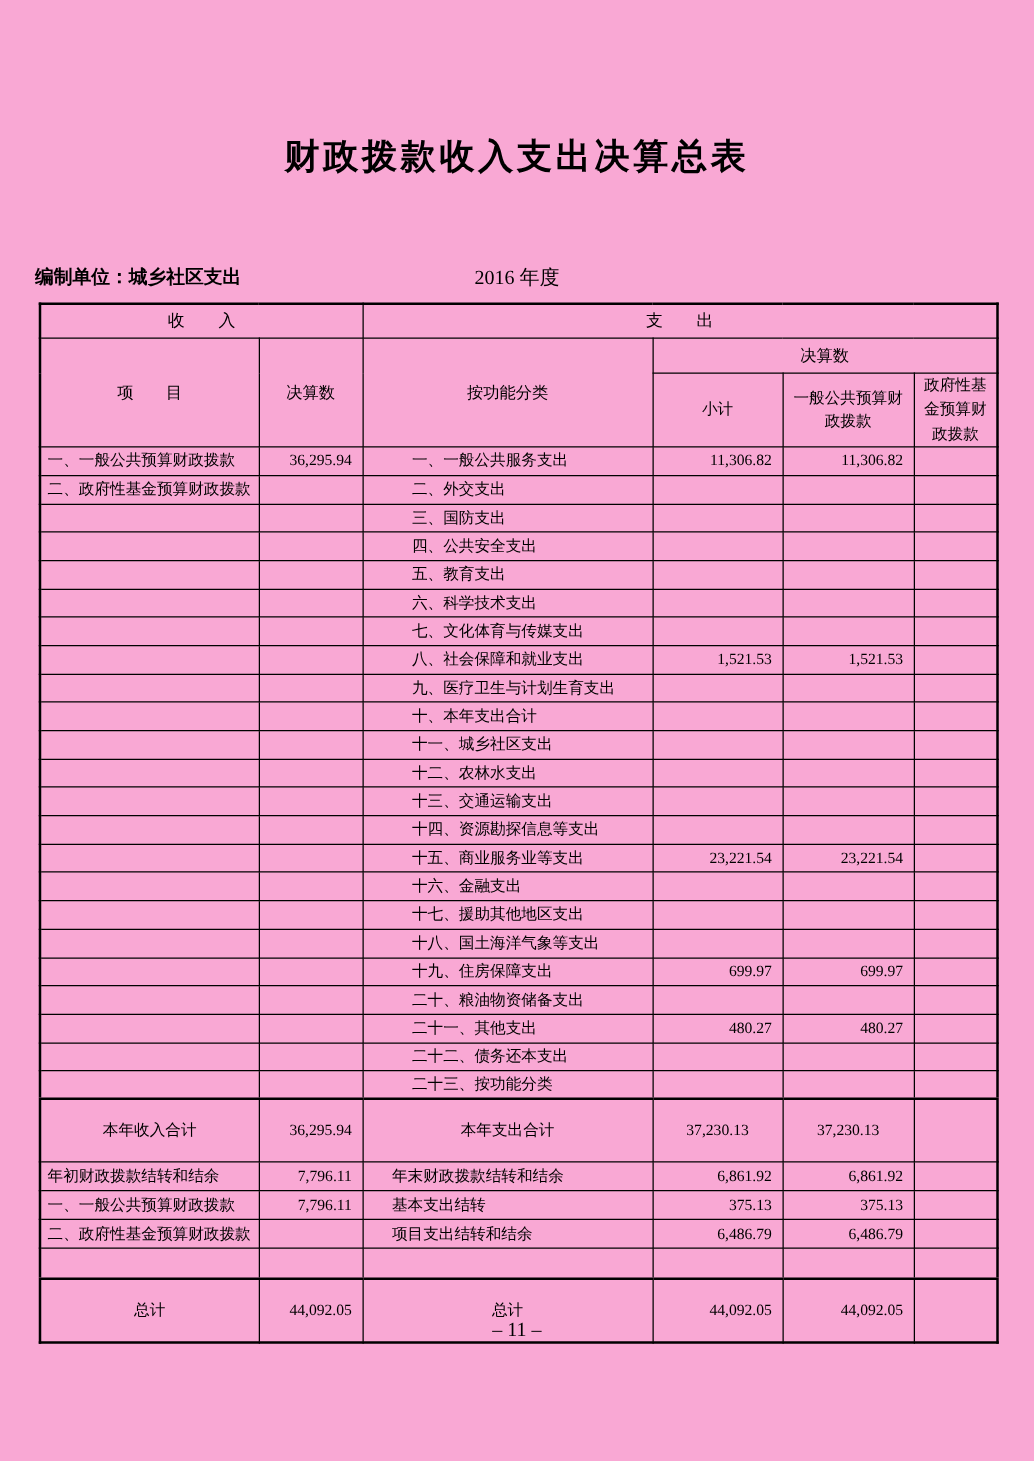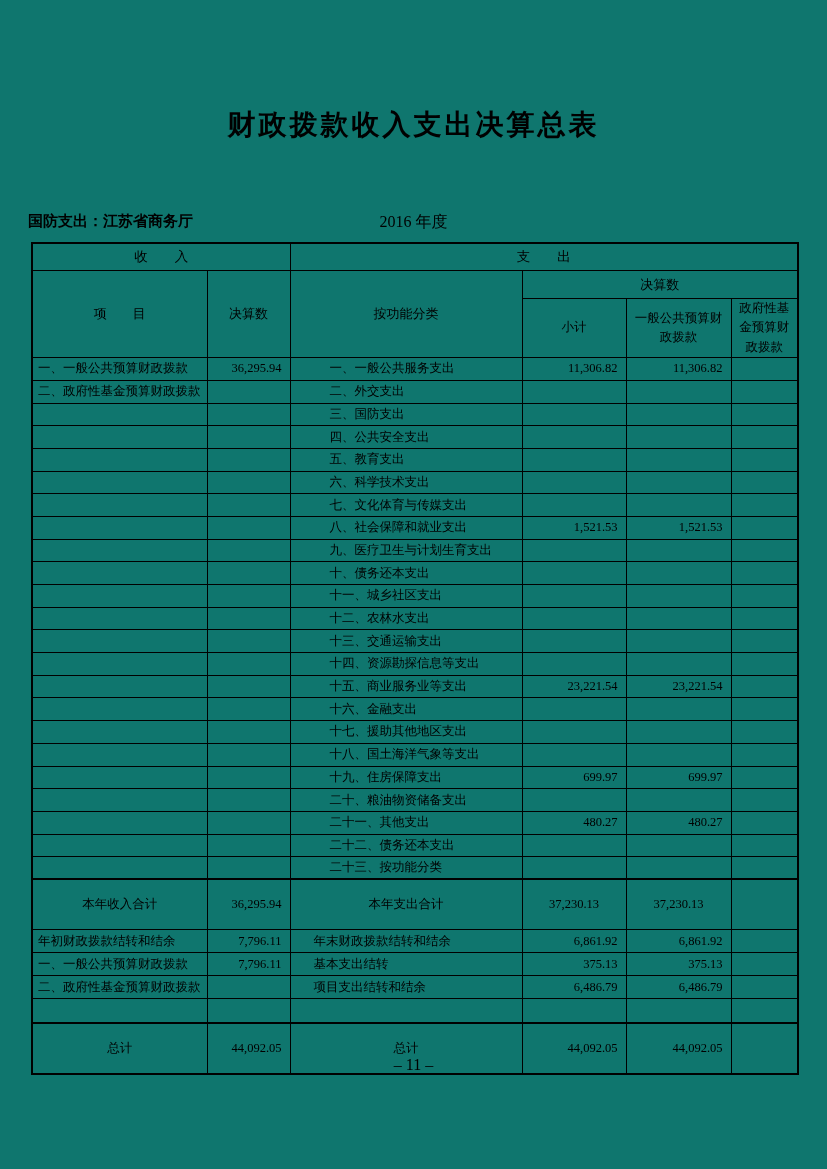--- a/index.html
+++ b/index.html
@@ -1,19 +1,19 @@
 <!DOCTYPE html>
 <html lang="zh"><head>
 <meta charset="utf-8">
 <style>
   html,body{margin:0;padding:0;background:#888;}
   .page{
     position:relative;
     width:827px;height:1169px;
-    background:#0f766e;
+    background:#f9a8d4;
     font-family:"Liberation Serif", serif;
     color:#000;
     overflow:hidden;
   }
   .doc-title{
     position:absolute;top:106px;left:0;width:100%;
     margin:0;text-align:center;
     font-family:"Liberation Sans", sans-serif;
     font-weight:bold;font-size:28px;letter-spacing:3px;
   }
@@ -69,21 +69,21 @@
 </style>
 </head>
 <body>
 
 <div class="page">
 
   <h1 class="doc-title">财政拨款收入支出决算总表</h1>
 
 
   <div class="prepared-row">
-    <span class="prepared">国防支出：江苏省商务厅</span>
+    <span class="prepared">编制单位：城乡社区支出</span>
     <span class="fiscal-year">2016 年度</span>
   </div>
 
   <table class="budget-table">
     <colgroup>
       <col style="width:175px">
       <col style="width:83px">
       <col style="width:232px">
       <col style="width:104px">
       <col style="width:105px">
@@ -175,21 +175,21 @@
           <td class="item"></td>
           <td class="num"></td>
           <td class="item indent-lg">九、医疗卫生与计划生育支出</td>
           <td class="num"></td>
           <td class="num"></td>
           <td class="num"></td>
         </tr>
         <tr class="data-row">
           <td class="item"></td>
           <td class="num"></td>
-          <td class="item indent-lg">十、债务还本支出</td>
+          <td class="item indent-lg">十、本年支出合计</td>
           <td class="num"></td>
           <td class="num"></td>
           <td class="num"></td>
         </tr>
         <tr class="data-row">
           <td class="item"></td>
           <td class="num"></td>
           <td class="item indent-lg">十一、城乡社区支出</td>
           <td class="num"></td>
           <td class="num"></td>

